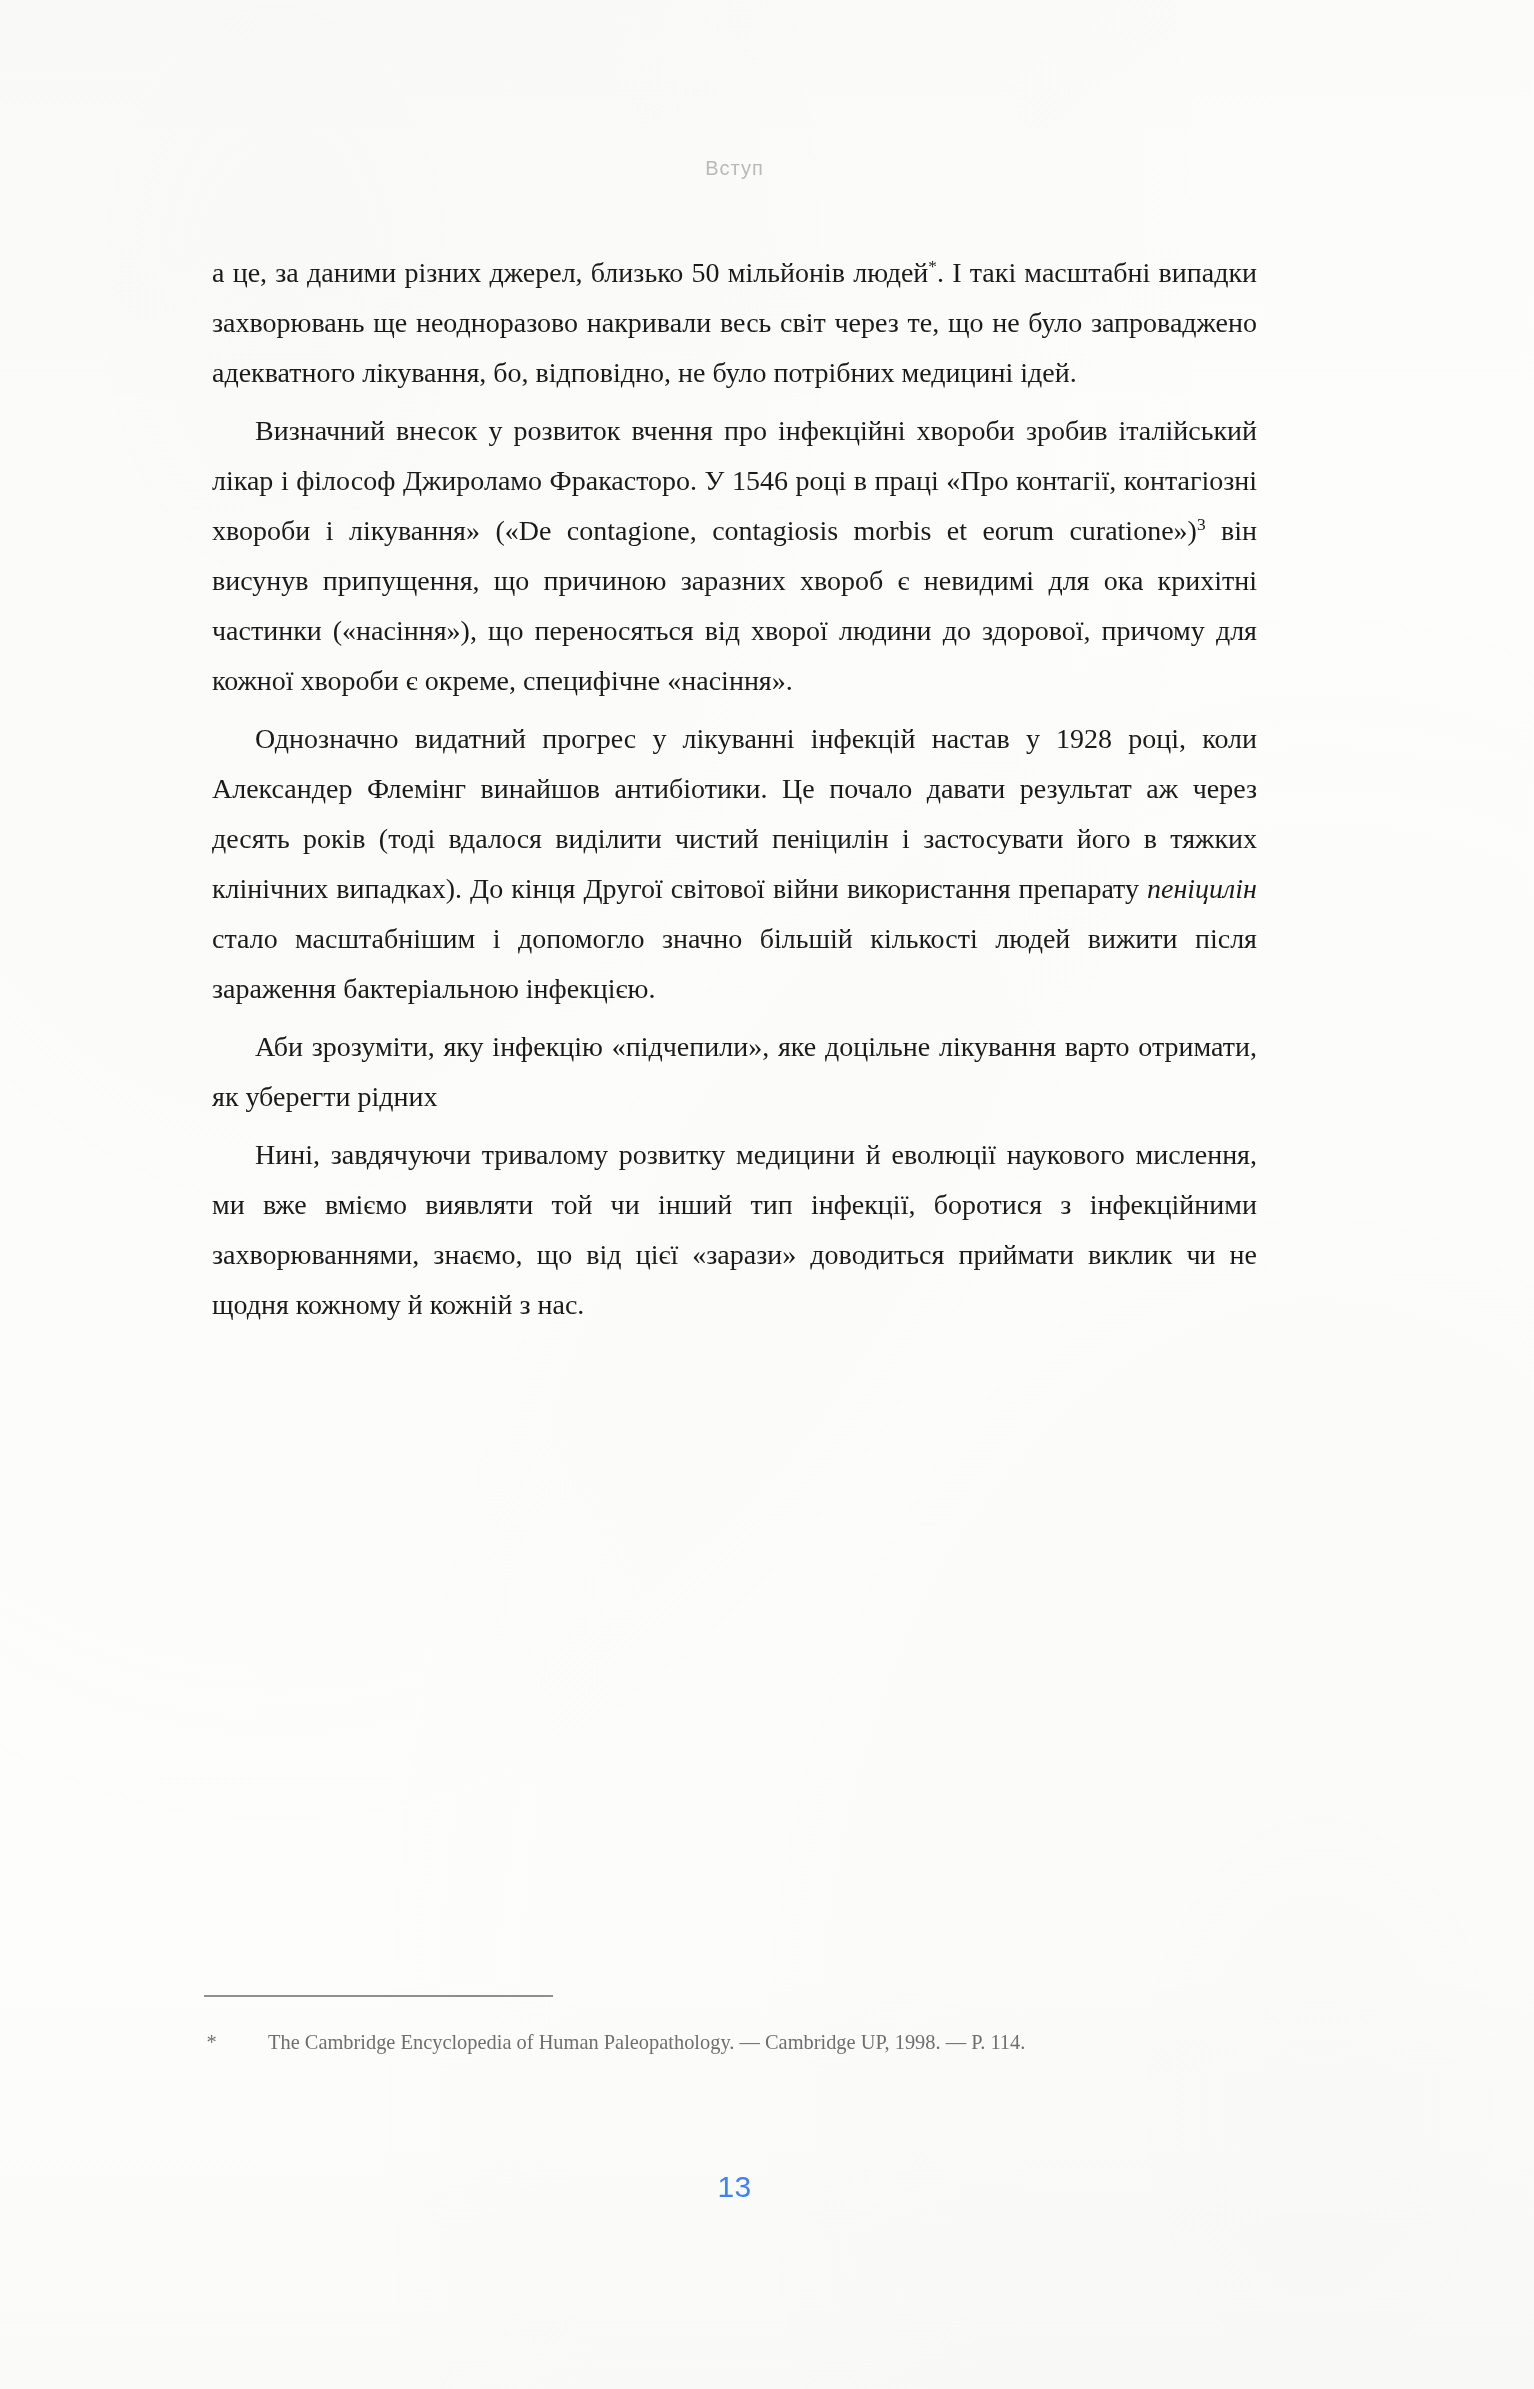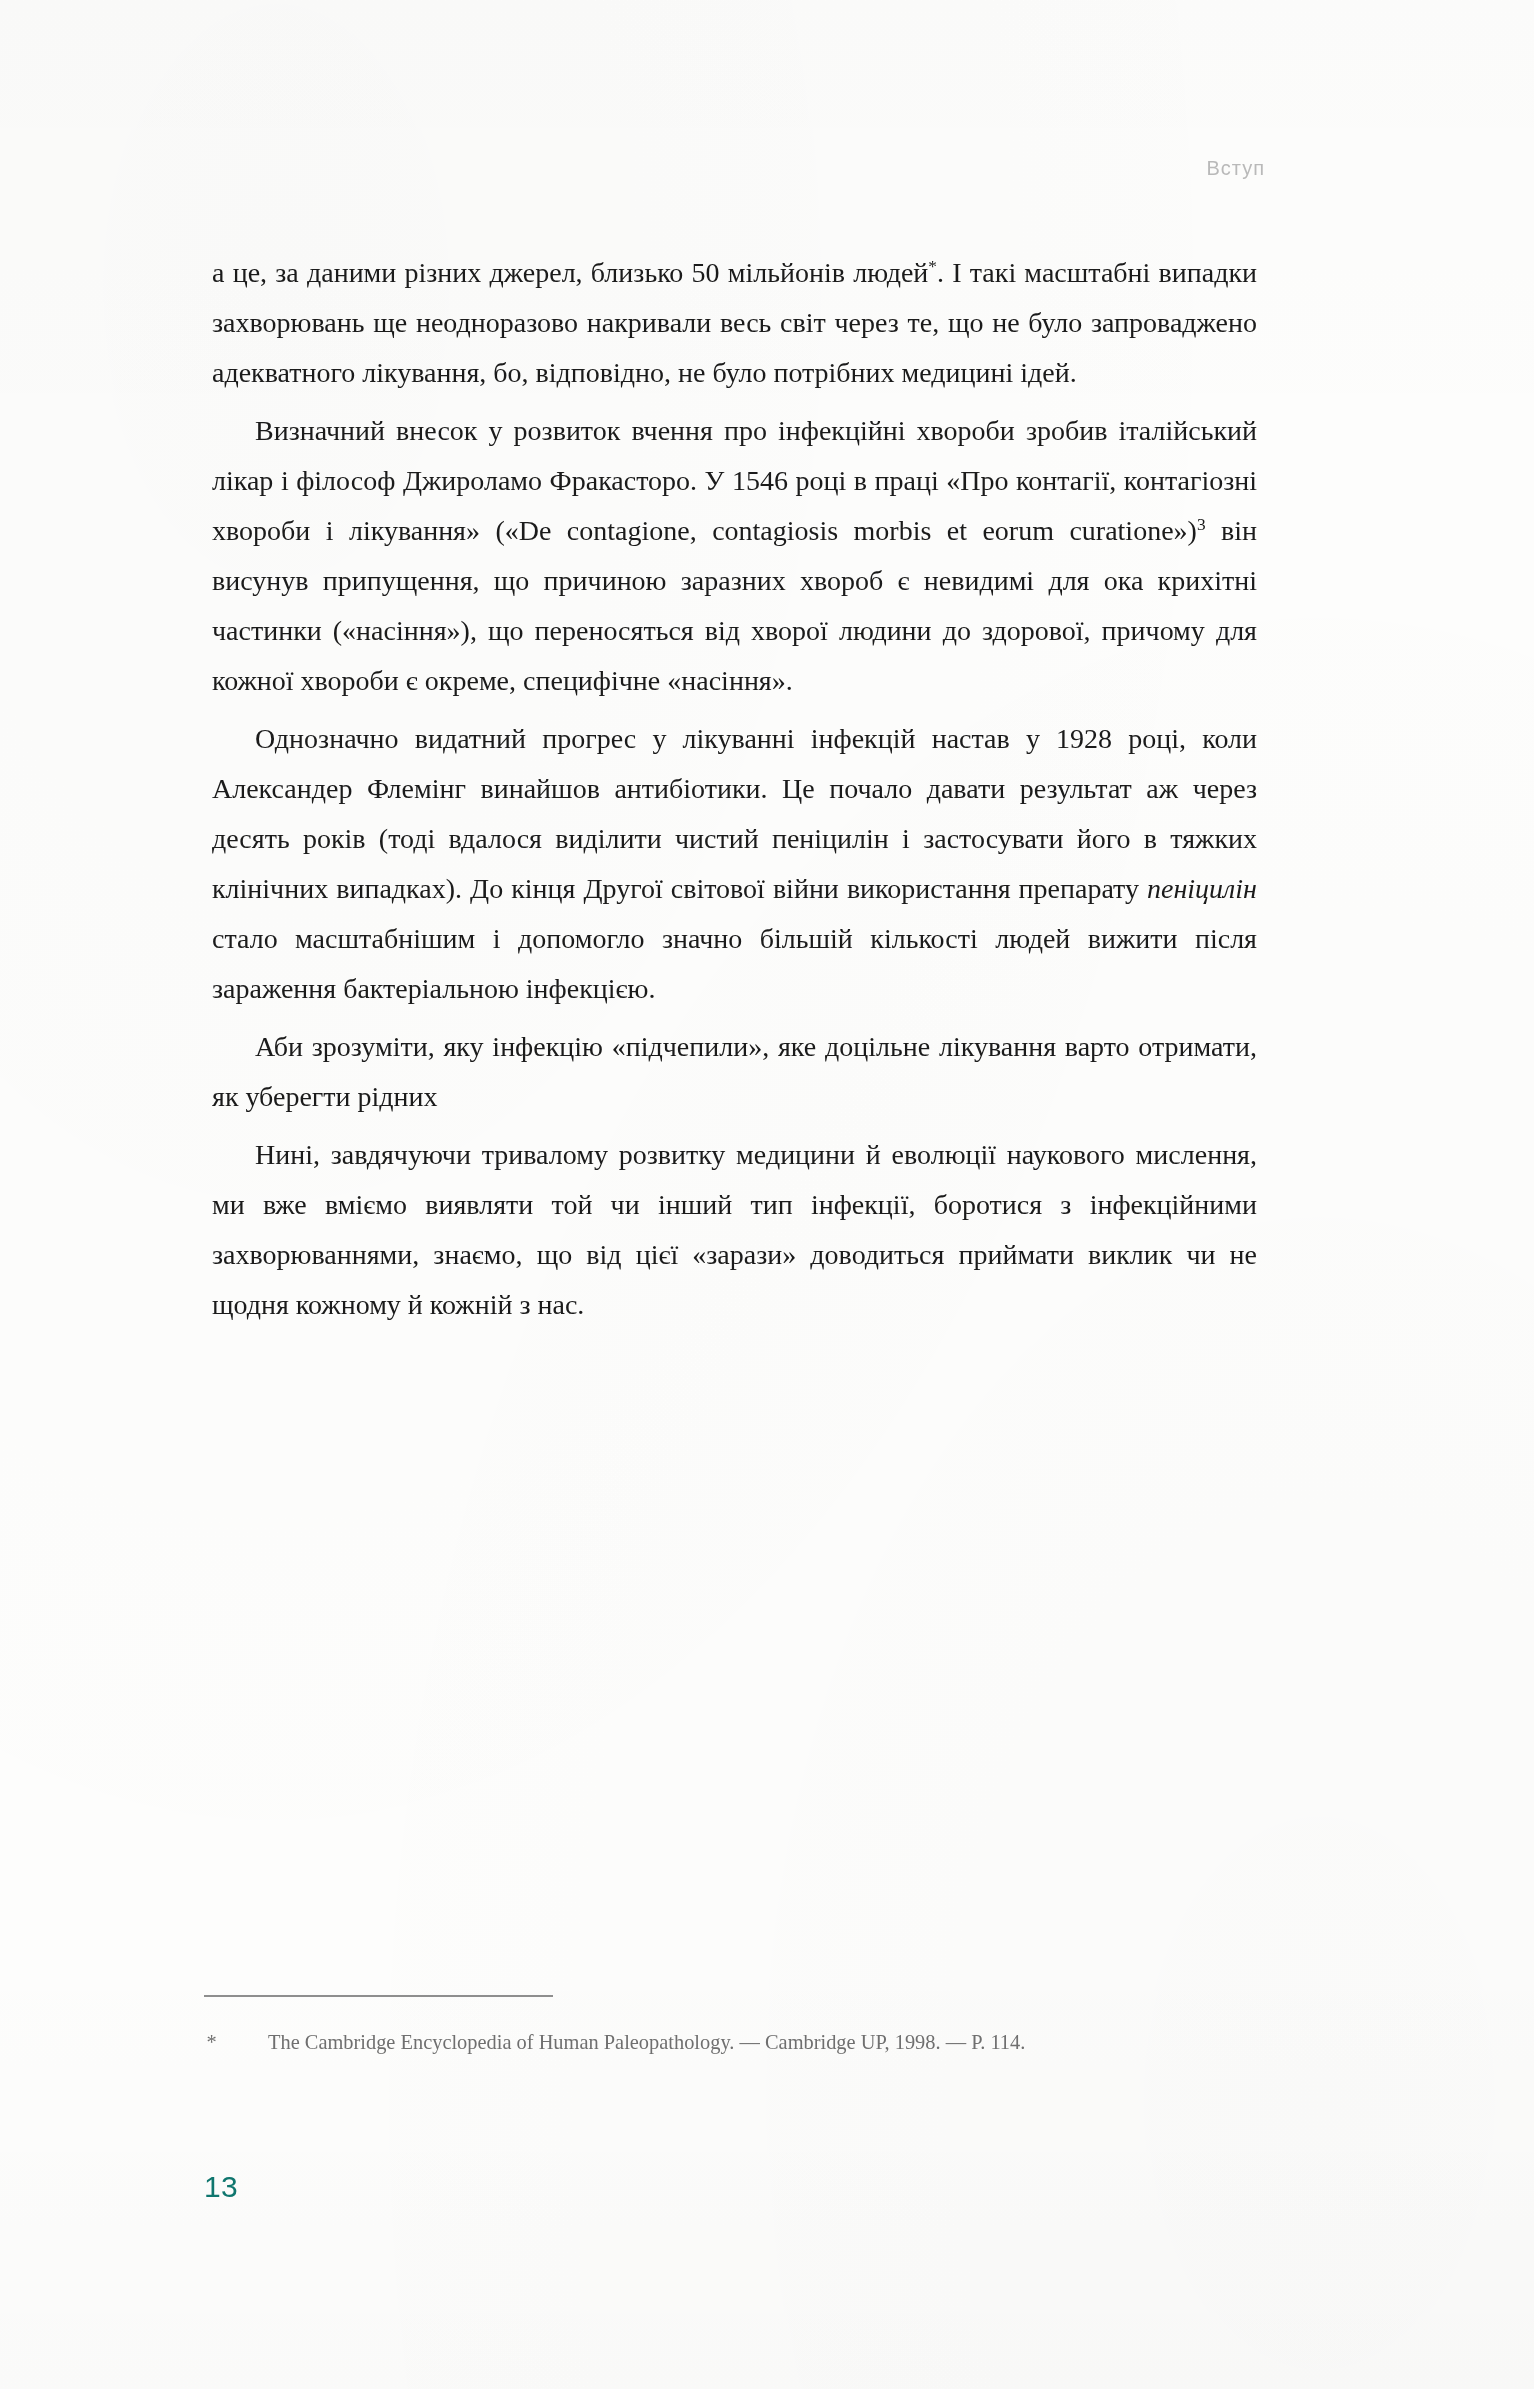--- a/index.html
+++ b/index.html
@@ -39,21 +39,21 @@
     width: 1061px;
     height: 2389px;
   }
 
   
   .running-header {
     position: absolute;
     top: 157px;
     right: 0;
     width: 100%;
-    text-align: right;
+    text-align: center;
     font-size: 20px;
     letter-spacing: 1px;
     color: #b9b9b9;
     font-family: "Liberation Sans", "DejaVu Sans", sans-serif;
     white-space: nowrap;
   }
 
   
   .body-text {
     position: absolute;
@@ -119,23 +119,23 @@
     line-height: 37px;
     color: #6f6f6f;
   }
 
   
   .folio {
     position: absolute;
     top: 2170px;
     right: 0;
     width: 100%;
-    text-align: left;
+    text-align: center;
     font-size: 30px;
-    color: #0f766e;
+    color: #3b82f6;
     font-family: "Liberation Sans", "DejaVu Sans", sans-serif;
     letter-spacing: 0.4px;
   }
 </style>
 </head>
 <body>
 
 <div class="page"></div>
 
 <div class="content">

